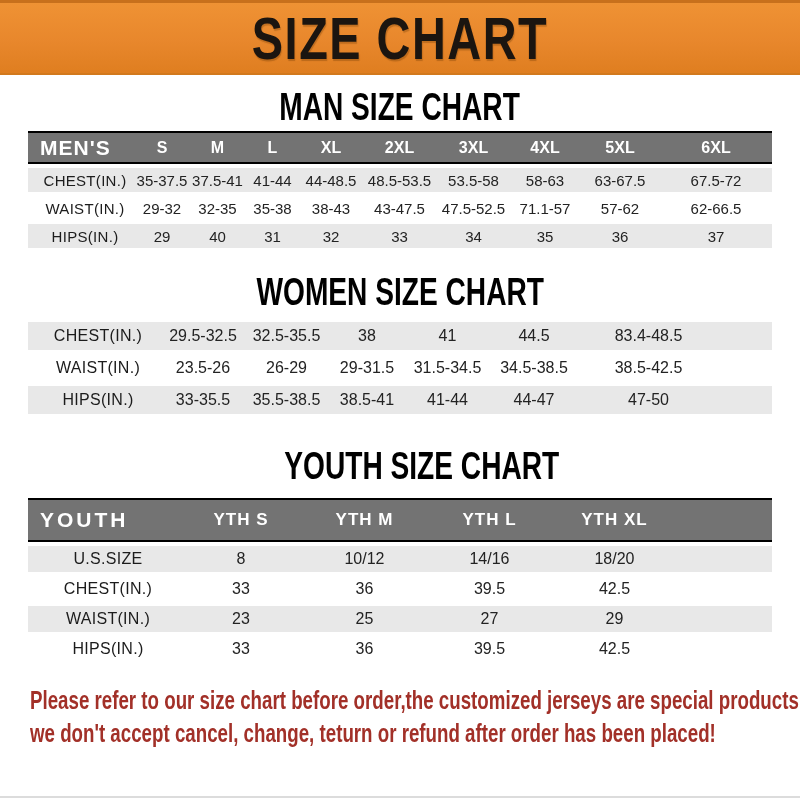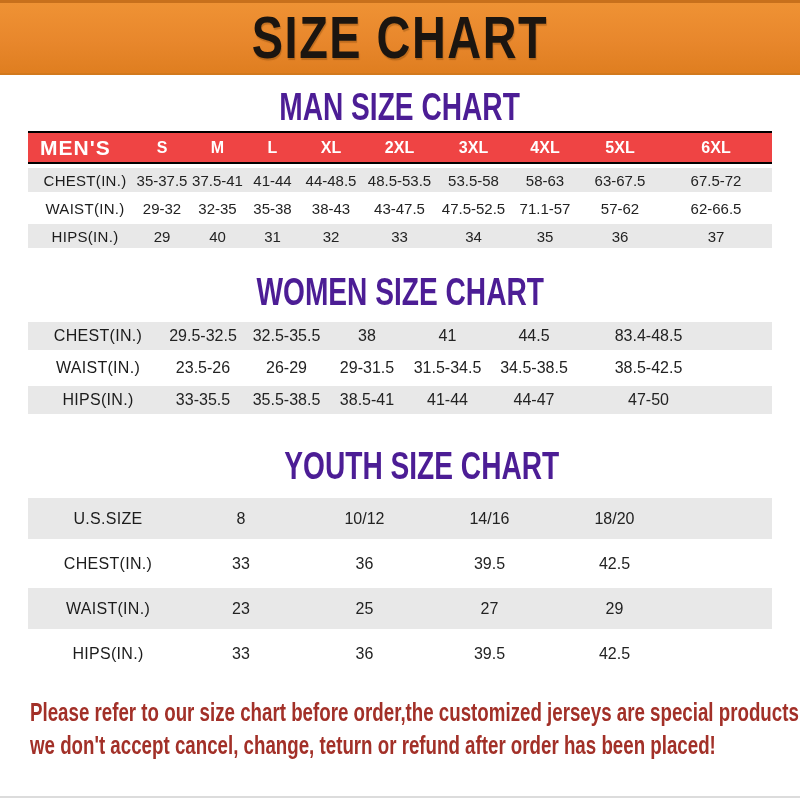--- a/index.html
+++ b/index.html
@@ -10,73 +10,73 @@
     position:relative;
     overflow:hidden;
   }
 
   
   .banner {
     height:70px;
     background:linear-gradient(180deg,#ef9234 0%, #e8872c 55%, #df7e20 100%);
     border-top:3px solid #c8701c;
     border-bottom:2px solid #d2791d;
-    display:flex; justify-content:center;
+    display:flex; align-items:center; justify-content:center;
   }
   .banner-title {
     font-size:60px; font-weight:700; color:#1b1510;
     letter-spacing:2px; white-space:nowrap;
     display:inline-block; transform:scaleX(0.78);
     text-shadow:1px 2px 1px rgba(95,50,0,0.30);
   }
 
   
   .section-heading {
-    margin:0; text-align:center; font-weight:700; color:#4c1d95;
+    margin:0; text-align:center; font-weight:700; color:#000000;
     font-size:38px; line-height:40px;
   }
   .section-heading > span {
     display:inline-block; transform:scaleX(0.74); white-space:nowrap;
     letter-spacing:0px;
   }
   #men-heading   { margin-top:12px; }
   #women-heading { margin-top:20px; }
   #youth-heading { margin-top:28px;padding-left:44px; }
 
   
   table {
     border-collapse:separate; border-spacing:0 4px;
     table-layout:fixed; width:744px; margin:0 auto;
   }
   #men-table   { margin-top:0px; }
   #women-table { margin-top:6px; }
   #youth-table { margin-top:8px; }
 
   tr.bar th {
-    background:#ef4444; color:#ffffff;
+    background:#737373; color:#ffffff;
     border-top:2px solid #000; border-bottom:2px solid #000;
     font-weight:600; text-align:center; padding:0;
   }
   #men-table tr.bar th { height:29px; font-size:16px; }
   #women-table tr.bar th, #youth-table tr.bar th { height:40px; font-size:17px; letter-spacing:1px; }
 
   th.bar-label {
     font-size:21px !important; font-weight:700 !important;
     letter-spacing:1px !important; text-align:left !important; padding-left:12px !important;
   }
   #youth-table th.bar-label { letter-spacing:3px !important; }
 
   td {
     text-align:center; color:#232323; padding:0;
     background:#ffffff;
   }
   tr.gray td { background:#e8e8e8; }
   #men-table td   { height:24px; font-size:15px; }
   #women-table td { height:28px; font-size:16px; }
-  #youth-table td { height:41px; font-size:16px; }
+  #youth-table td { height:26px; font-size:16px; }
   td.rlabel { letter-spacing:0.3px; color:#1c1c1c;padding-left:8px; }
 
   
   .footer { margin:18px 0 0 30px; color:#a23028; }
   .fline {
     display:block; white-space:nowrap;
     font-size:26px; font-weight:600; line-height:33px;
     transform:scaleX(0.72); transform-origin:0 50%;
   }
   .bottom-line {
@@ -216,20 +216,28 @@
 <table id="youth-table">
   <colgroup>
     <col style="width:152px">
       <col style="width:122px">
       <col style="width:125px">
     <col style="width:125px">
       <col style="width:125px">
       <col style="width:95px">
   </colgroup>
   <tbody>
+      <tr class="bar">
+    <th class="bar-label">YOUTH</th>
+    <th>YTH S</th>
+    <th>YTH M</th>
+    <th>YTH L</th>
+    <th>YTH XL</th>
+    <th></th>
+  </tr>
   <tr class="gray">
     <td class="rlabel">U.S.SIZE</td>
     <td>8</td>
     <td>10/12</td>
     <td>14/16</td>
     <td>18/20</td>
     <td></td>
   </tr>
   <tr>
     <td class="rlabel">CHEST(IN.)</td>

